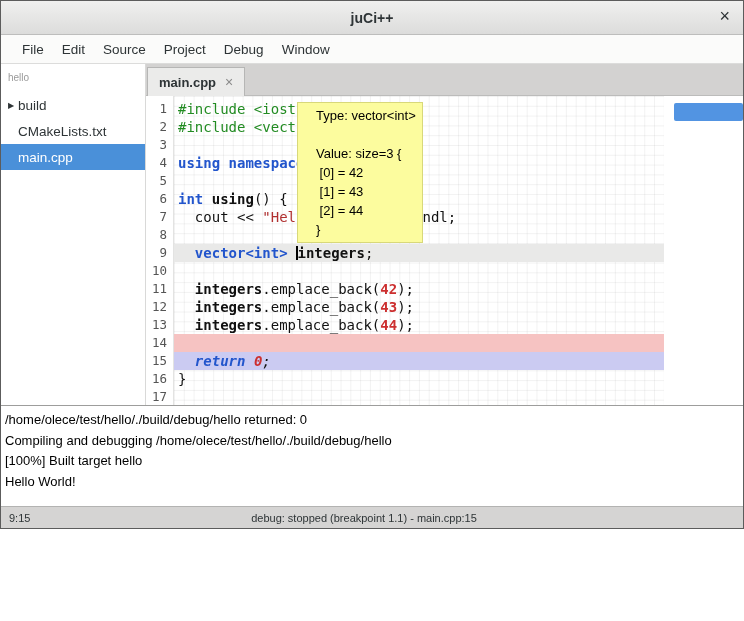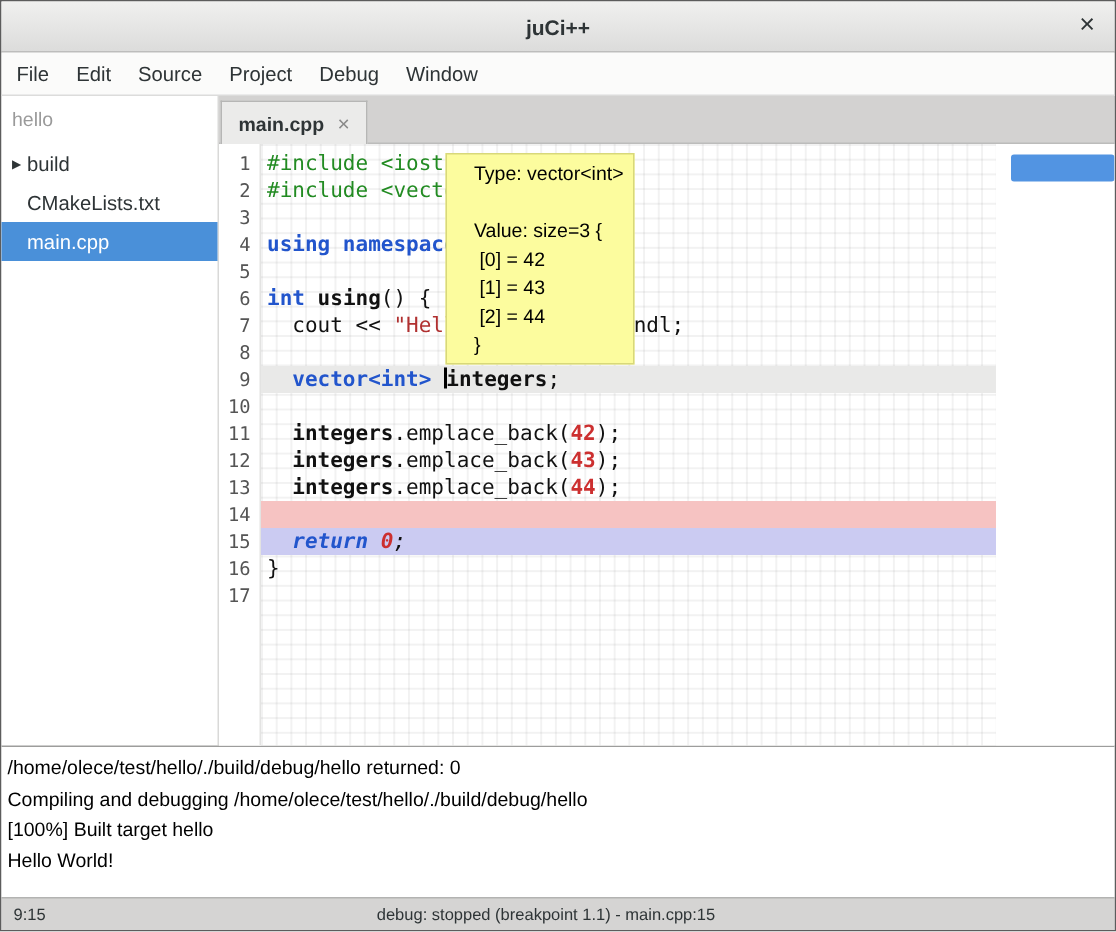--- a/index.html
+++ b/index.html
@@ -1,29 +1,29 @@
 <!DOCTYPE html>
 <html><head>
 <meta charset="utf-8">
 <style>
   *{box-sizing:border-box;margin:0;padding:0;}
   html,body{width:744px;height:621px;}
   body{font-family:"Liberation Sans",sans-serif;color:#2e3436;background:#fff;}
-  .window{width:744px;height:621px;border:1px solid #5c5c5c;display:flex;flex-direction:column;background:#fff;}
+  .window{width:744px;height:529px;border:1px solid #5c5c5c;display:flex;flex-direction:column;background:#fff;}
 
   .titlebar{flex:0 0 34px;background:linear-gradient(#f0f0ef,#dcdcdb);border-bottom:1px solid #bdbdbc;position:relative;display:flex;align-items:center;justify-content:center;}
   .title{font-weight:bold;font-size:14px;}
   .close-btn{position:absolute;right:13px;top:6px;font-size:18px;line-height:1;color:#2e3436;cursor:default;}
 
-  .menubar{flex:0 0 29px;display:flex;align-items:center;background:#fbfbfa;border-bottom:1px solid #dcdcdb;padding-left:1px;}
+  .menubar{flex:0 0 29px;display:flex;align-items:center;background:#fbfbfa;border-bottom:1px solid #dcdcdb;padding-left:12px;}
   .menu-item{padding:5px 9px;font-size:13.5px;}
 
   .main{flex:1;display:flex;min-height:0;}
   .sidebar{flex:0 0 145px;width:145px;background:#fff;border-right:1px solid #d9d9d8;}
-  .project-label{color:#9a9a9a;font-size:13px;padding:8px 7px 9px;}
+  .project-label{color:#9a9a9a;font-size:10px;padding:8px 7px 9px;}
   .tree-row{height:26px;display:flex;align-items:center;font-size:13.5px;}
   .tree-row.selected{background:#4a90d9;color:#fff;}
   .expander{flex:0 0 17px;width:17px;padding-left:7px;font-size:8px;color:#2e3436;}
 
   .editor-col{flex:1;display:flex;flex-direction:column;min-width:0;}
   .tabbar{flex:0 0 32px;background:#d3d2d1;border-bottom:1px solid #bcbcbb;display:flex;align-items:flex-end;padding:3px 0 0 1px;}
   .tab{height:29px;background:#ebebea;border:1px solid #b6b6b5;border-bottom:none;display:flex;align-items:center;gap:9px;padding:0 11px;margin-bottom:-1px;}
   .tab-label{font-weight:bold;font-size:13px;}
   .tab-close{color:#8a8a8a;font-size:14px;}
 

